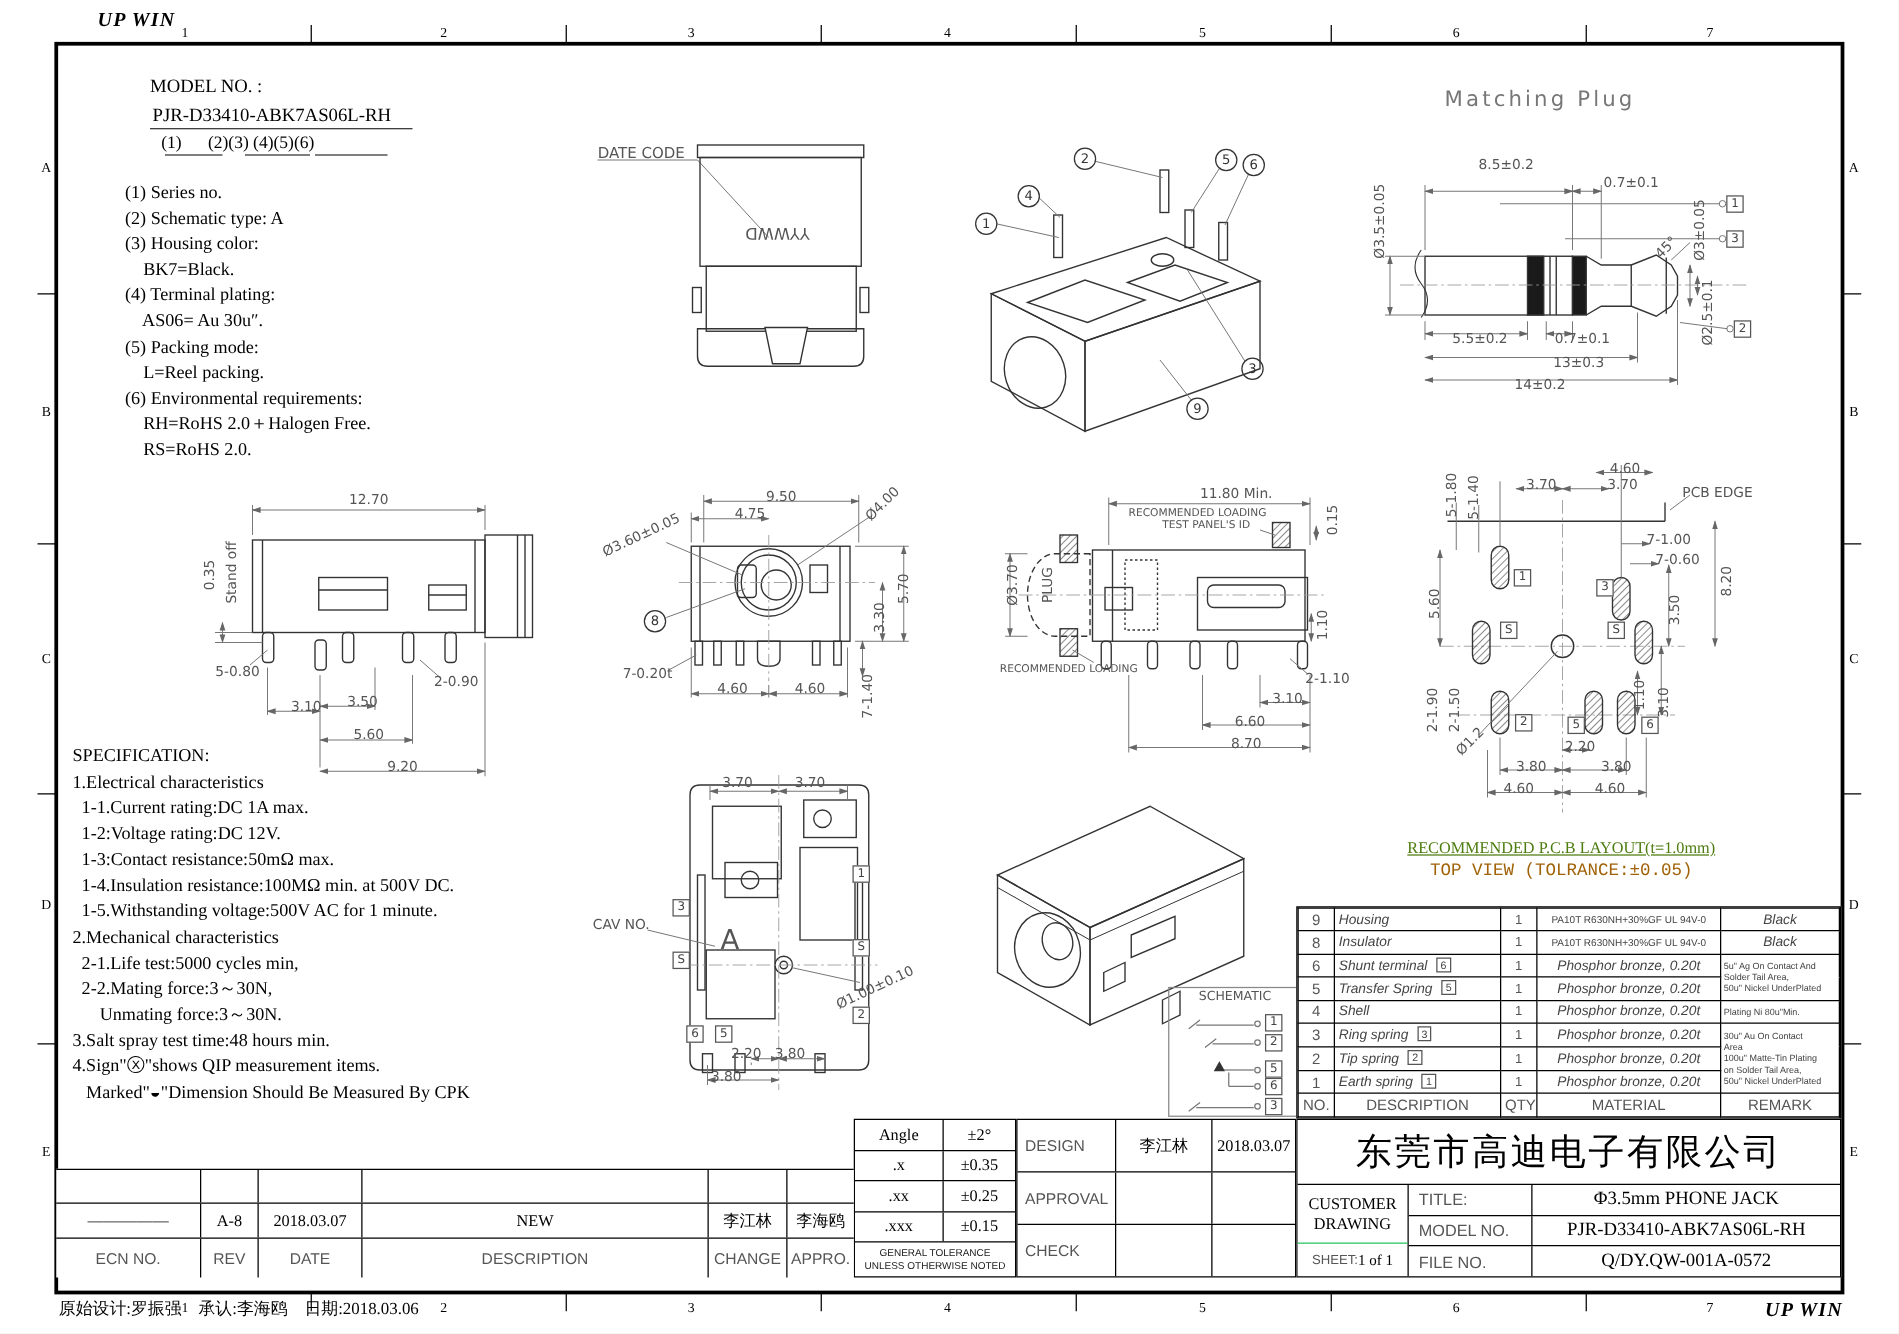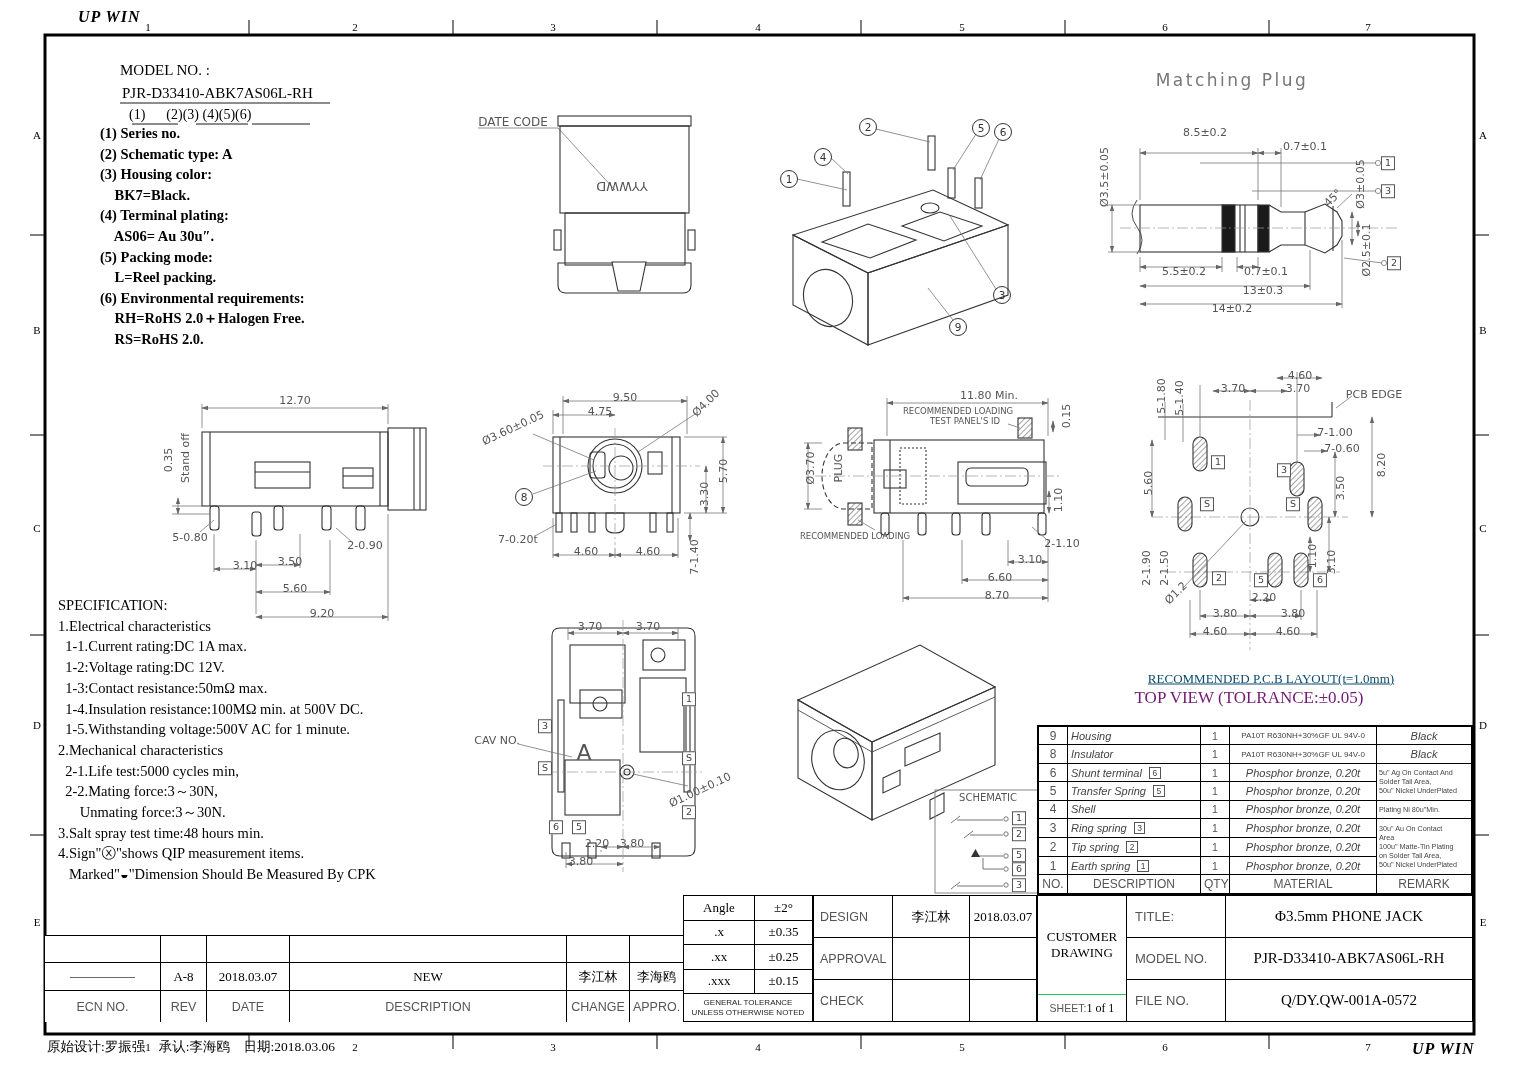--- a/index.html
+++ b/index.html
@@ -12,22 +12,22 @@
   .dim{color:#555;font-size:11px;}
   .dim9{color:#555;font-size:8.5px;}
   .blk{color:#000;font-family:"Liberation Serif",serif;font-size:13.5px;}
   .box{border:1px solid #555;background:#fff;padding:1px 3px;font-size:9.5px;color:#444;}
   .bal{border:1.2px solid #333;border-radius:50%;width:16px;height:16px;line-height:16px;
        text-align:center;font-size:10.5px;color:#333;padding:0;white-space:nowrap;}
   .brand{color:#000;font-family:"Liberation Serif",serif;font-style:italic;font-weight:bold;
          font-size:16px;letter-spacing:1px;}
   .ruler{color:#000;font-family:"Liberation Serif",serif;font-size:11px;}
   .bigtitle{color:#777;font-size:17px;letter-spacing:2.5px;}
-  .cap{color:#701a75;font-family:Liberation Serif, serif;font-size:17px;}
-  .capU{color:#0c4a6e;font-family:"Liberation Serif",serif;font-size:13px;text-decoration:underline;margin-left:22px;}
+  .cap{color:#a16207;font-family:Liberation Mono, monospace;font-size:14px;}
+  .capU{color:#4d7c0f;font-family:"Liberation Serif",serif;font-size:13px;text-decoration:underline;}
   
   .tblock{position:absolute;white-space:pre;color:#000;font-family:"Liberation Serif",serif;
           font-size:14.5px;line-height:20.6px;}
   
   .panel{position:absolute;box-sizing:border-box;border:1.4px solid #000;background:#fff;}
   .cad{color:#555;font-family:"Liberation Sans",sans-serif;}
   .ser{color:#000;font-family:"Liberation Serif",serif;}
   table{border-collapse:collapse;}
   
   #parts{left:1037px;top:725px;width:436px;height:170px;}
@@ -414,21 +414,21 @@
           <polygon points="971,857 980,857 975.5,849" fill="#333" stroke="none"></polygon>
           <circle cx="1006" cy="856" r="2.2"></circle>
         <path d="M983,869 V858 M983,869 H1003"></path>
           <circle cx="1006" cy="869" r="2.2"></circle>
         <path d="M951,889 l9,-7 M957,886 H1003"></path>
           <circle cx="1006" cy="885" r="2.2"></circle>
       </g>
     </g>
   </svg>
 
-  <div class="tblock" style="left:100px;top:123px;font-weight:bold;">(1) Series no.
+  <div class="tblock" style="left:100px;top:144px;">(1) Series no.
 (2) Schematic type: A
 (3) Housing color:
     BK7=Black.
 (4) Terminal plating:
     AS06= Au 30u″.
 (5) Packing mode:
     L=Reel packing.
 (6) Environmental requirements:
     RH=RoHS 2.0＋Halogen Free.
     RS=RoHS 2.0.</div>
@@ -521,20 +521,21 @@
         <td class="hd">DESCRIPTION</td>
         <td class="hd">QTY</td>
         <td class="hd">MATERIAL</td>
         <td class="hd">REMARK</td>
       </tr>
     </tbody>
       </table>
   </div>
 
   <div class="panel" id="tb">
+    <div class="company ser">东莞市高迪电子有限公司</div>
     <div class="low">
       <div class="cust">
         <div class="custlab ser">CUSTOMER
 DRAWING</div>
         <div class="sheet">
           <span class="cad">SHEET:</span>
             <span class="ser" style="font-size:12px">1 of 1</span>
         </div>
       </div>
       <div class="rows">

